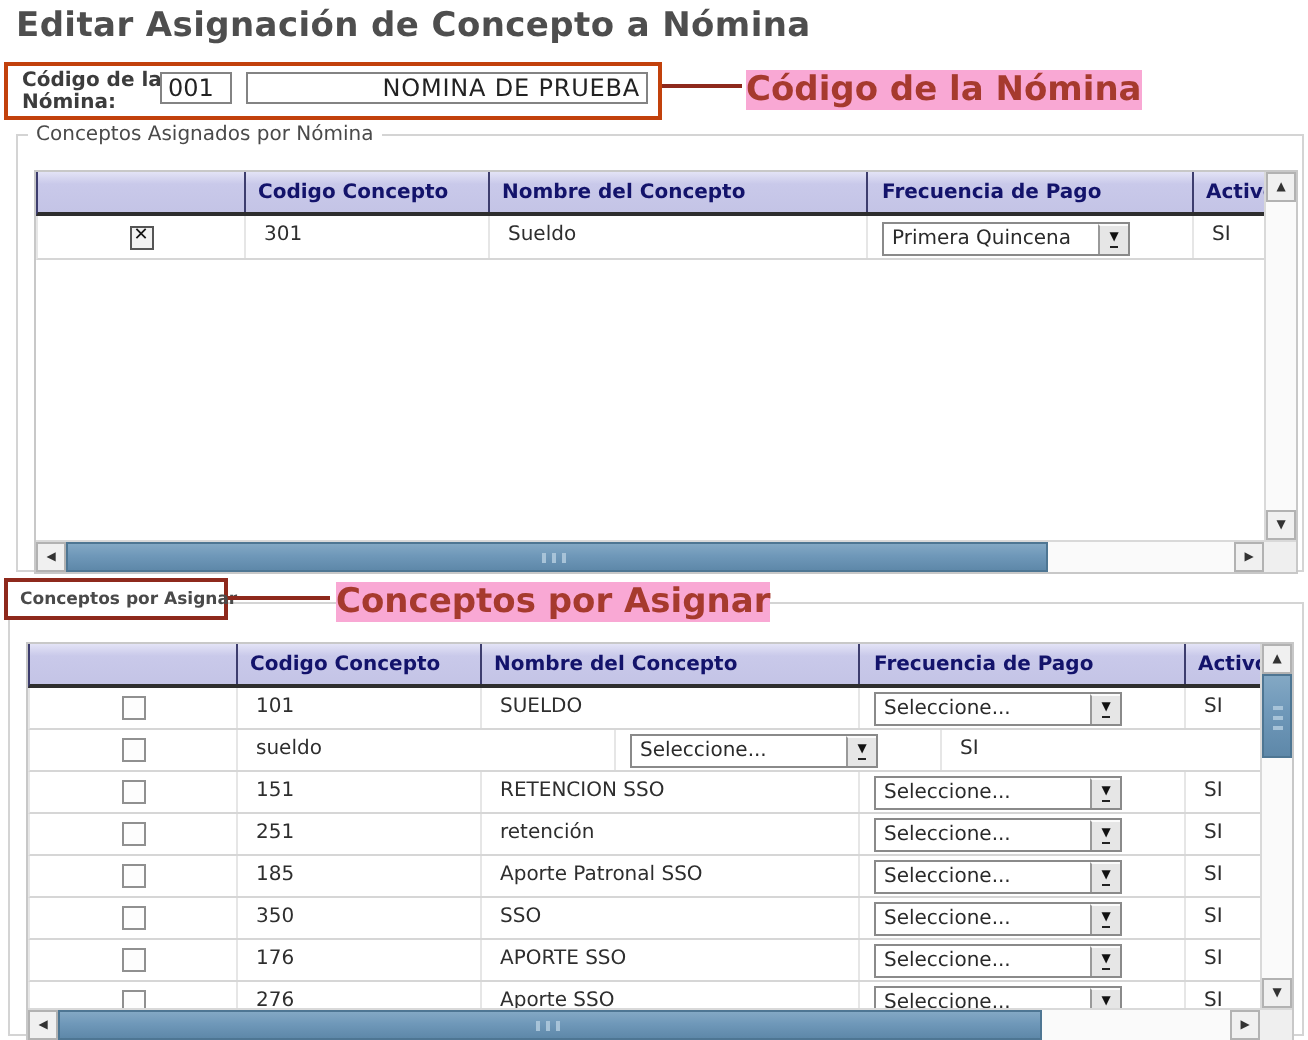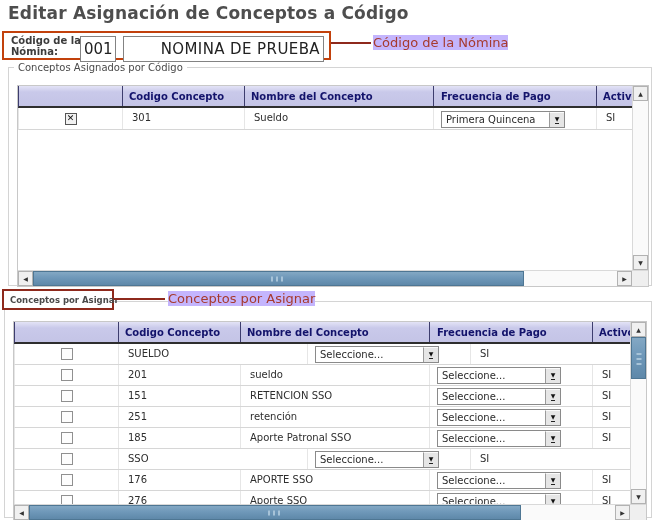--- a/index.html
+++ b/index.html
@@ -16,30 +16,30 @@
   
   .ann-box1 {
     position: absolute; left: 2px; top: 31px; width: 329px; height: 29px;
     border: 2px solid #c2410c; background: #fff;
   }
   .field-label {
     position: absolute; left: 7px; top: 2px; width: 70px;
     font-size: 10px; font-weight: bold; color: #3c3c3c; line-height: 11px;
   }
   .inp {
-    position: absolute; top: 3px; height: 26px;
+    position: absolute; top: 3px; height: 16px;
     border: 1px solid #838383; background: #fff;
-    font-family: inherit; font-size: 15px; color: #222; padding: 0 3px;
+    font-family: inherit; font-size: 12px; color: #222; padding: 0 3px;
   }
   .inp-code { left: 76px; width: 36px; }
   .inp-name { left: 119px; width: 201px; letter-spacing: .4px; text-align: right; }
   .ann-line { position: absolute; height: 2px; background: #8e291c; }
   .ann-line1 { left: 331px; top: 42px; width: 40px; }
   .ann-text {
-    position: absolute; font-size: 13px; color: #a63a2e; background: #c4b5fd; white-space: nowrap;
+    position: absolute; font-size: 17px; color: #a63a2e; background: #f9a8d4; white-space: nowrap; font-weight: bold;
   }
   .ann-text1 { left: 373px; top: 35px; }
   
   fieldset {
     position: absolute; border: 1px solid #d4d4d4; background: #fff;
   }
   fieldset legend {
     margin-left: 5px; padding: 0 4px; font-size: 10px; color: #4a4a4a;
   }
   .fs1 { left: 8px; top: 62px; width: 644px; height: 224px; }
@@ -148,32 +148,32 @@
   }
   .ann-box2 span {
     font-size: 8.5px; font-weight: bold; color: #4a4a4a; padding-left: 6px; white-space: nowrap;
   }
   .ann-line2 { left: 114px; top: 298px; width: 51px; z-index: 5; }
   .ann-text2 { left: 168px; top: 291px; z-index: 5; }
 </style>
 </head>
 <body>
 
-<div class="page-title">Editar Asignación de Conceptos a Código</div>
+<div class="page-title">Editar Asignación de Concepto a Nómina</div>
 
 <div class="ann-box1">
   <div class="field-label">Código de la Nómina:</div>
   <input class="inp inp-code" value="001" style="">
   <input class="inp inp-name" value="NOMINA DE PRUEBA" style="">
 </div>
 <div class="ann-line ann-line1"></div>
 <div class="ann-text ann-text1">Código de la Nómina</div>
 
 <fieldset class="fs1">
-  <legend>Conceptos Asignados por Código</legend>
+  <legend>Conceptos Asignados por Nómina</legend>
   <div class="grid-wrap gw1">
     <div class="gw-main">
       <div class="gw-table t1" id="table1">
           <div class="thead">
             <div class="hcell c0"></div>
             <div class="hcell c1">Codigo Concepto</div>
             <div class="hcell c2">Nombre del Concepto</div>
             <div class="hcell c3">Frecuencia de Pago</div>
             <div class="hcell c4">Activo</div>
           </div>
@@ -238,36 +238,36 @@
             <div class="hcell c0"></div>
             <div class="hcell c1">Codigo Concepto</div>
             <div class="hcell c2">Nombre del Concepto</div>
             <div class="hcell c3">Frecuencia de Pago</div>
             <div class="hcell c4">Activo</div>
           </div>
           <div class="trow">
             <div class="cell c0">
               <div class="cb"></div>
             </div>
+            <div class="cell c1">101</div>
             <div class="cell c2">SUELDO</div>
             <div class="cell c3">
               <div class="sel">
                 <span class="sel-text">Seleccione...</span>
                 <span class="sel-btn">
                   <span class="tri">▼</span>
                 </span>
               </div>
             </div>
             <div class="cell c4">SI</div>
           </div>
           <div class="trow">
             <div class="cell c0">
               <div class="cb"></div>
             </div>
-            <div class="cell c1">201</div>
             <div class="cell c2">sueldo</div>
             <div class="cell c3">
               <div class="sel">
                 <span class="sel-text">Seleccione...</span>
                 <span class="sel-btn">
                   <span class="tri">▼</span>
                 </span>
               </div>
             </div>
             <div class="cell c4">SI</div>
@@ -317,20 +317,21 @@
                   <span class="tri">▼</span>
                 </span>
               </div>
             </div>
             <div class="cell c4">SI</div>
           </div>
           <div class="trow">
             <div class="cell c0">
               <div class="cb"></div>
             </div>
+            <div class="cell c1">350</div>
             <div class="cell c2">SSO</div>
             <div class="cell c3">
               <div class="sel">
                 <span class="sel-text">Seleccione...</span>
                 <span class="sel-btn">
                   <span class="tri">▼</span>
                 </span>
               </div>
             </div>
             <div class="cell c4">SI</div>

